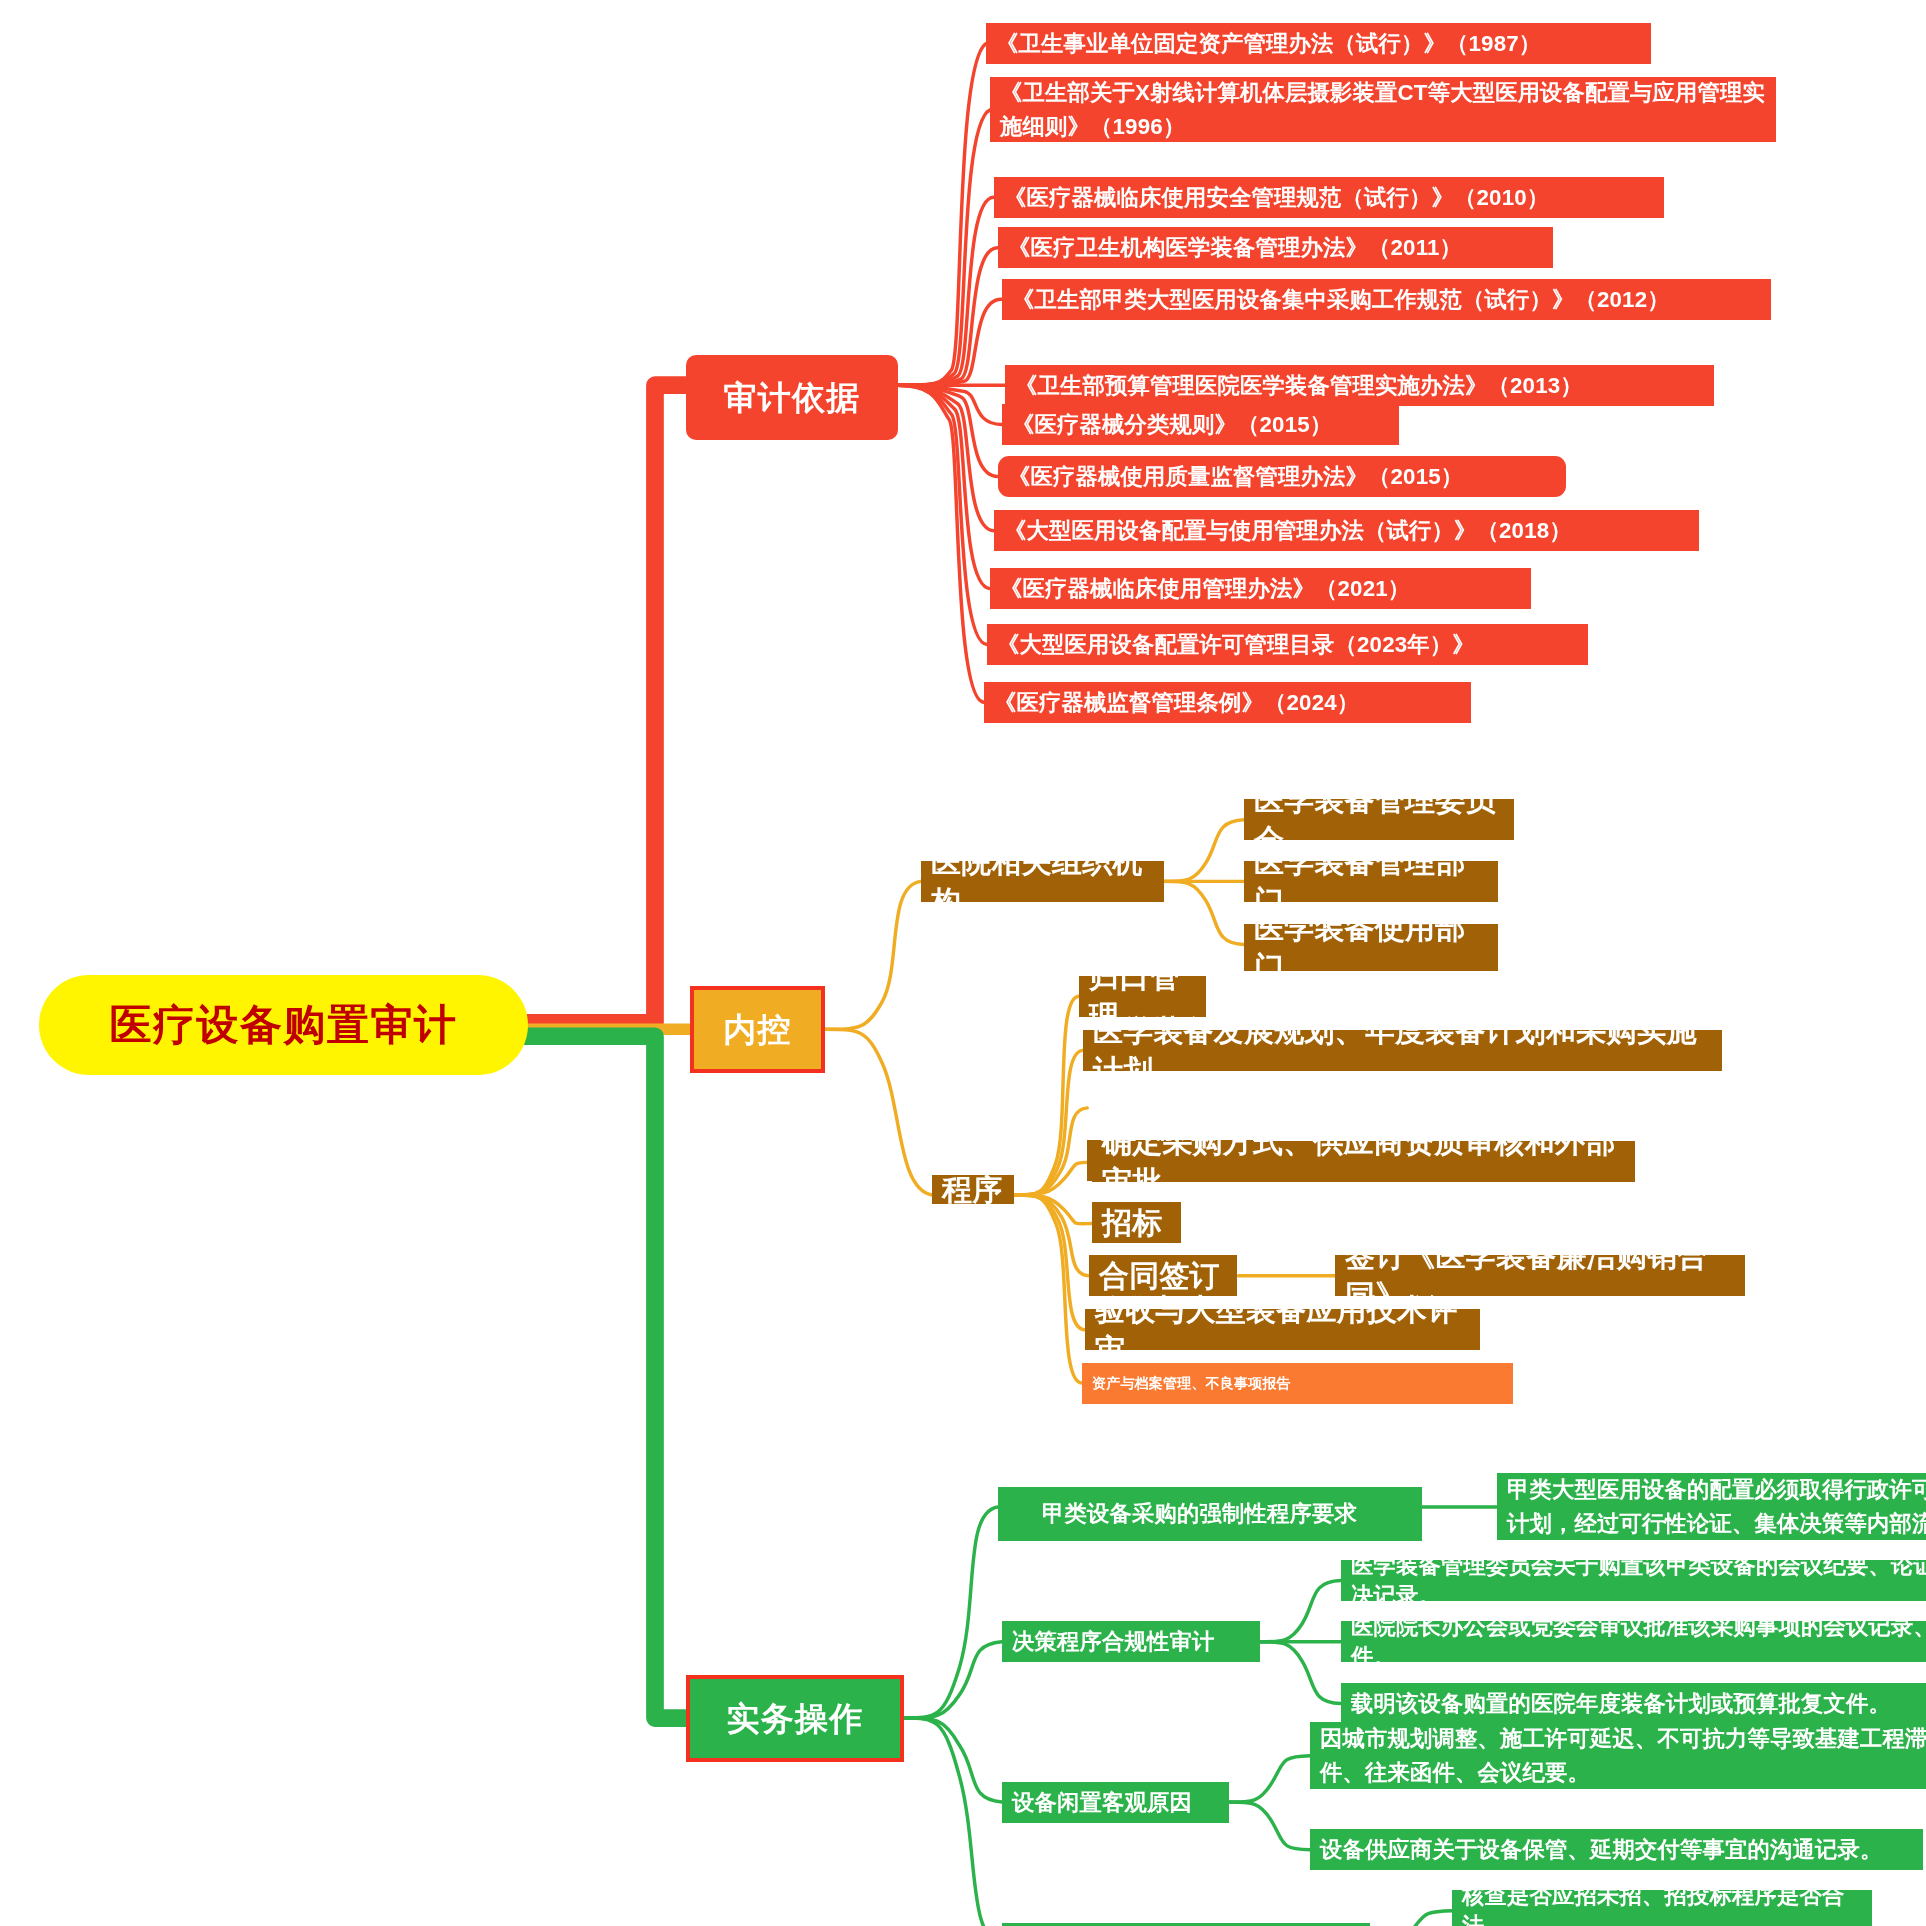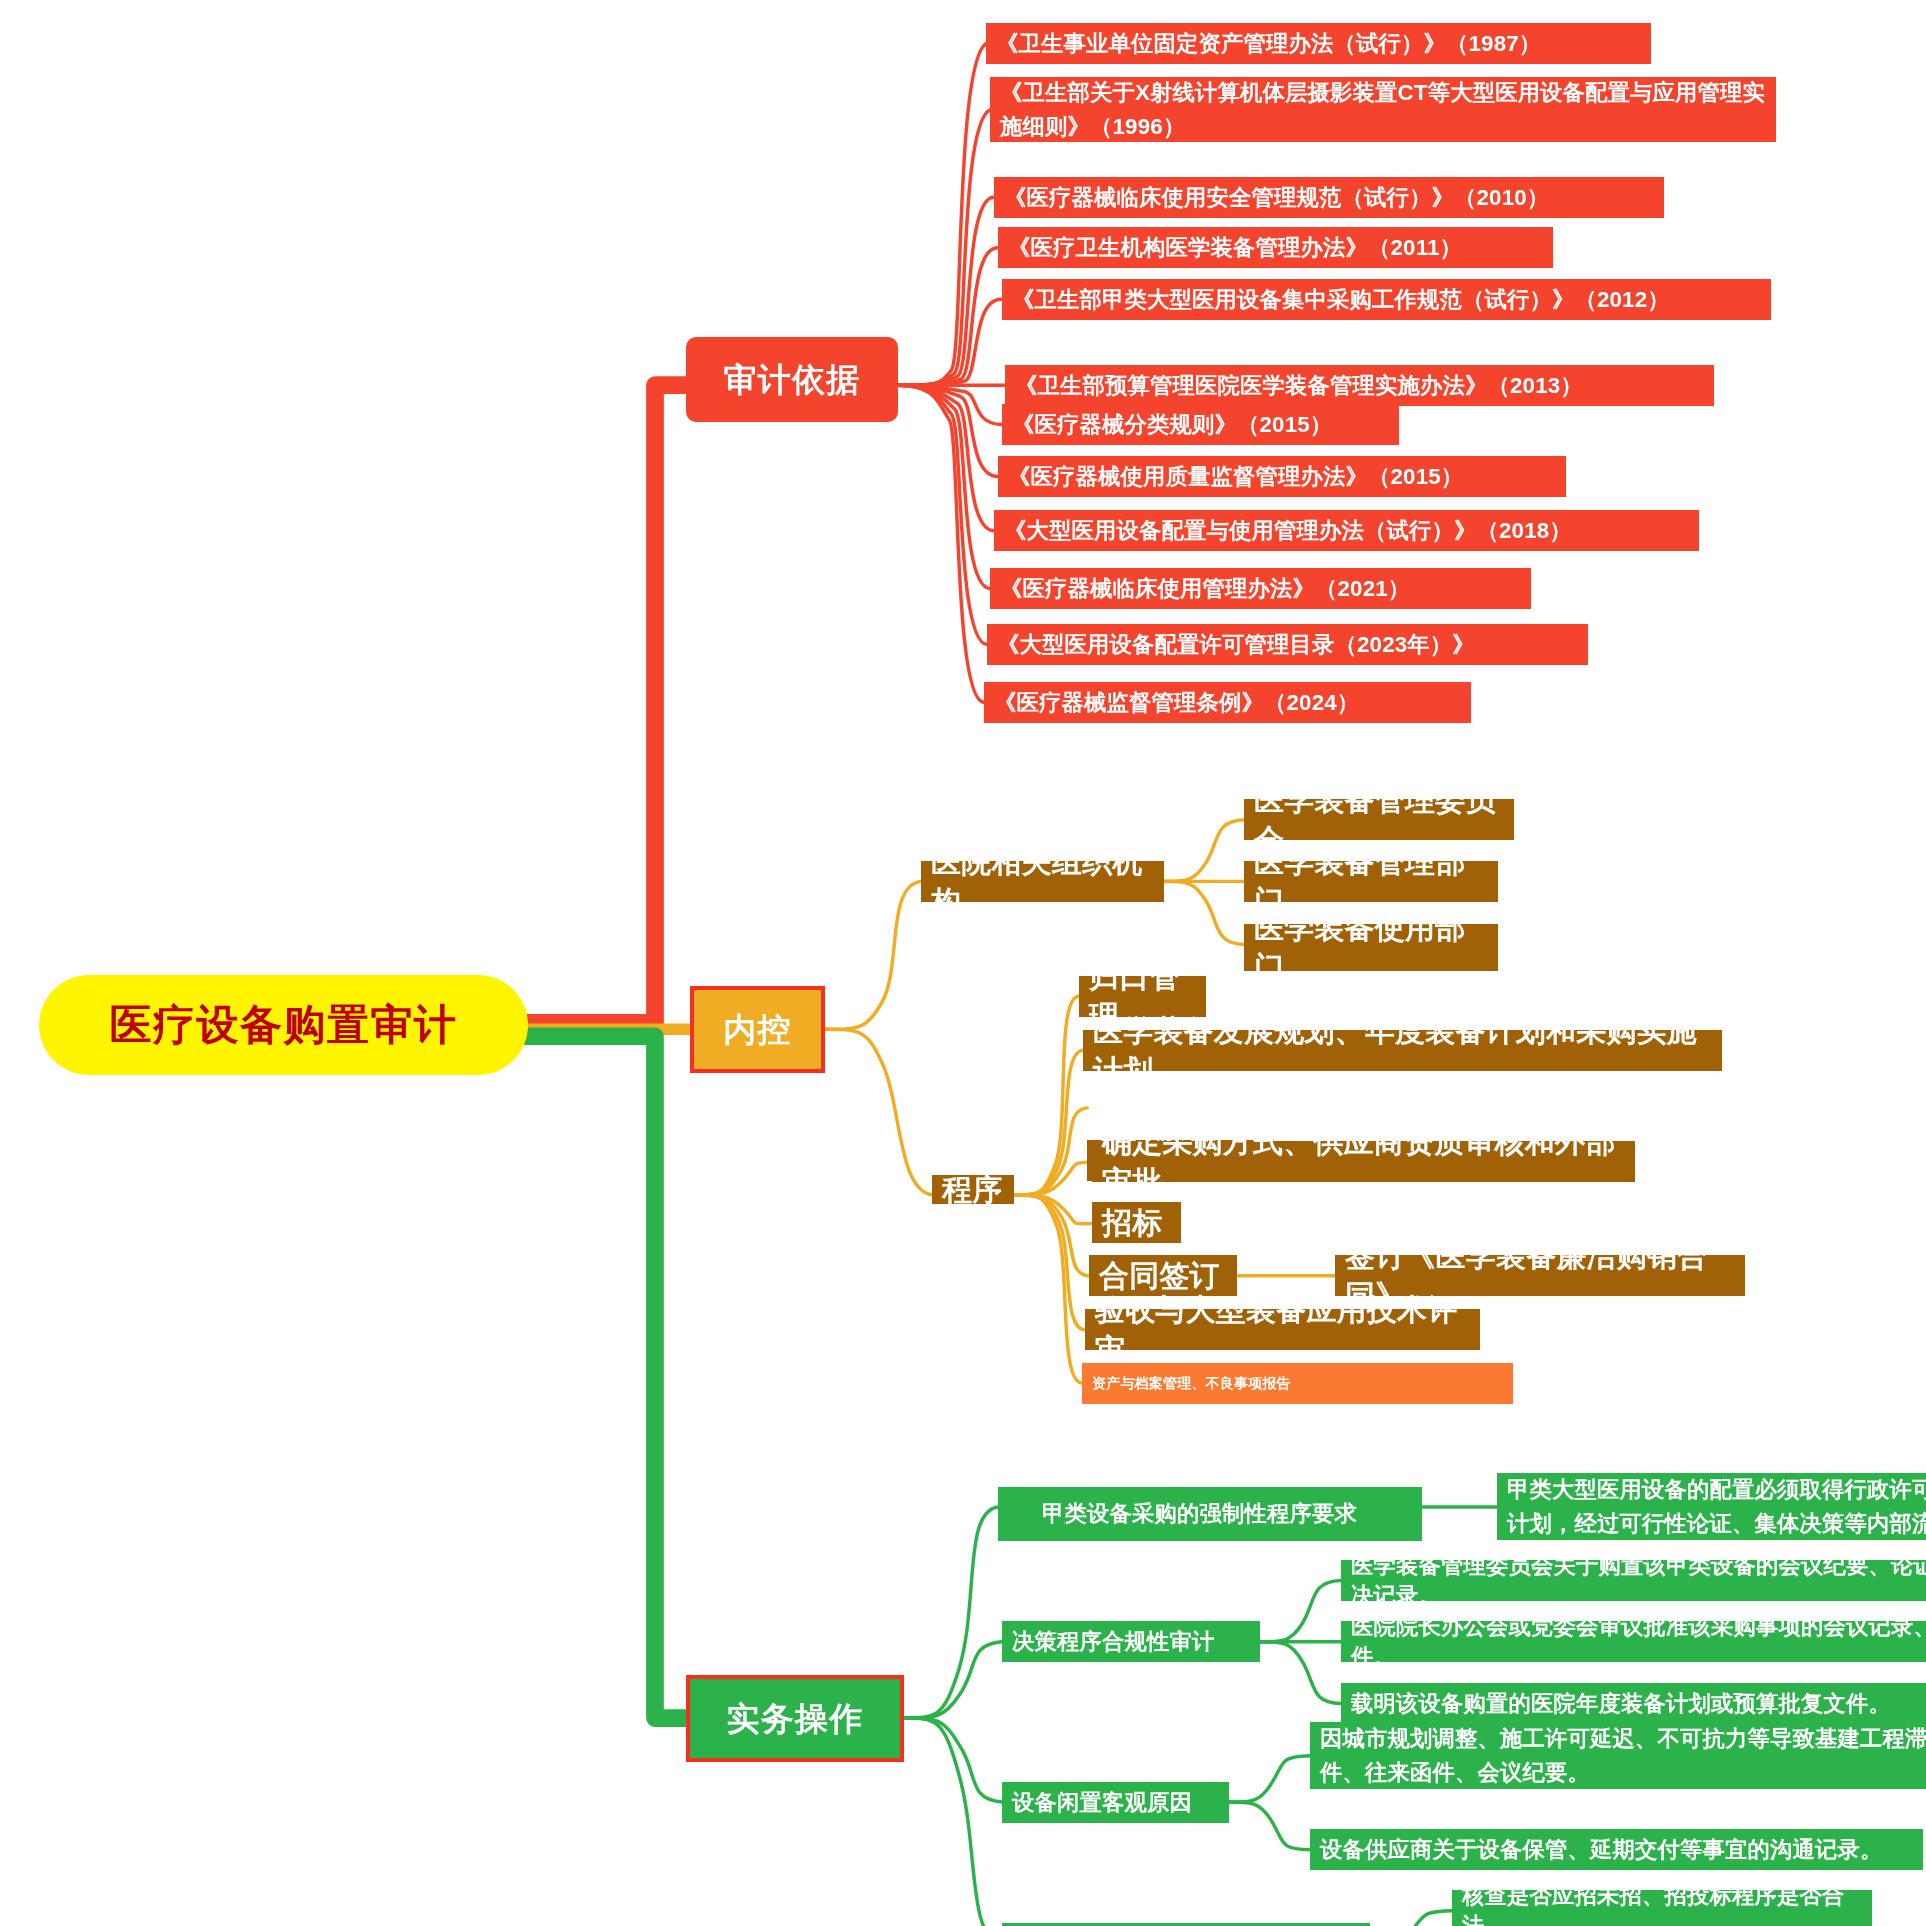--- a/index.html
+++ b/index.html
@@ -104,21 +104,21 @@
     <g fill="none" stroke="#2BB24A" stroke-width="9" stroke-linecap="round">
       <path d="M3555,5045 C3615,5045 3635,5045 3665,5010 C3700,4970 3690,4962 3770,4960"></path>
       <path d="M3555,5045 C3615,5045 3635,5045 3665,5082 C3700,5122 3690,5130 3770,5132"></path>
     </g>
   </svg>
 
   <div class="node root" style="left:39px;top:975px;width:489px;height:100px;">
     <span>医疗设备购置审计</span>
   </div>
 
-  <div class="node main-red" style="left:686px;top:337px;width:212px;height:85px;">
+  <div class="node main-red" style="left:686px;top:355px;width:212px;height:85px;">
     <span>审计依据</span>
   </div>
 
   <div class="node leaf-red" style="left:986px;top:23px;width:665px;height:41px;">
     <span>《卫生事业单位固定资产管理办法（试行）》（1987）</span>
   </div>
   <div class="node leaf-red wrap2" style="left:990px;top:77px;width:786px;height:65px;">
     <span>《卫生部关于X射线计算机体层摄影装置CT等大型医用设备配置与应用管理实施细则》（1996）</span>
   </div>
   <div class="node leaf-red" style="left:994px;top:177px;width:670px;height:41px;">
@@ -129,21 +129,21 @@
   </div>
   <div class="node leaf-red" style="left:1002px;top:279px;width:769px;height:41px;">
     <span>《卫生部甲类大型医用设备集中采购工作规范（试行）》（2012）</span>
   </div>
   <div class="node leaf-red" style="left:1005px;top:365px;width:709px;height:41px;">
     <span>《卫生部预算管理医院医学装备管理实施办法》（2013）</span>
   </div>
   <div class="node leaf-red" style="left:1002px;top:404px;width:397px;height:41px;">
     <span>《医疗器械分类规则》（2015）</span>
   </div>
-  <div class="node leaf-red" style="left:998px;top:456px;width:568px;height:41px;">
+  <div class="node leaf-red" style="left:998px;top:456px;width:568px;height:41px;border-radius:11px;">
     <span>《医疗器械使用质量监督管理办法》（2015）</span>
   </div>
   <div class="node leaf-red" style="left:994px;top:510px;width:705px;height:41px;">
     <span>《大型医用设备配置与使用管理办法（试行）》（2018）</span>
   </div>
   <div class="node leaf-red" style="left:990px;top:568px;width:541px;height:41px;">
     <span>《医疗器械临床使用管理办法》（2021）</span>
   </div>
   <div class="node leaf-red" style="left:987px;top:624px;width:601px;height:41px;">
     <span>《大型医用设备配置许可管理目录（2023年）》</span>

